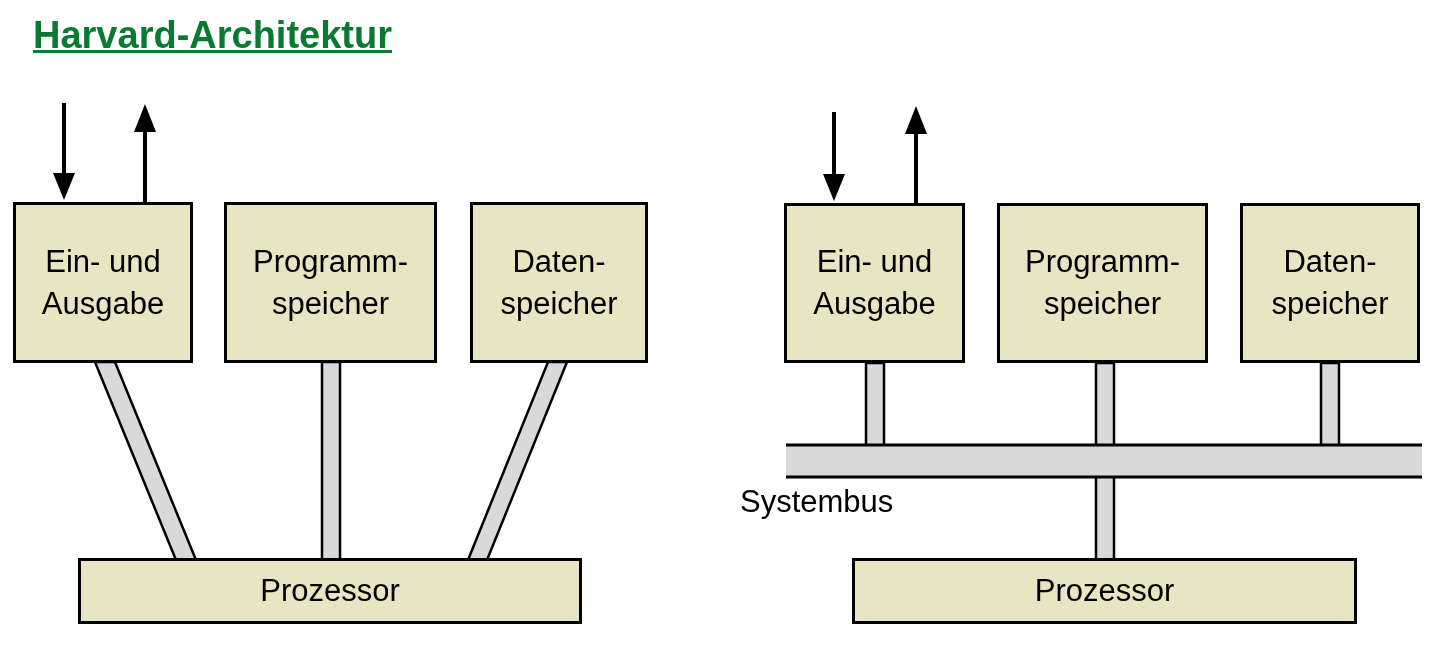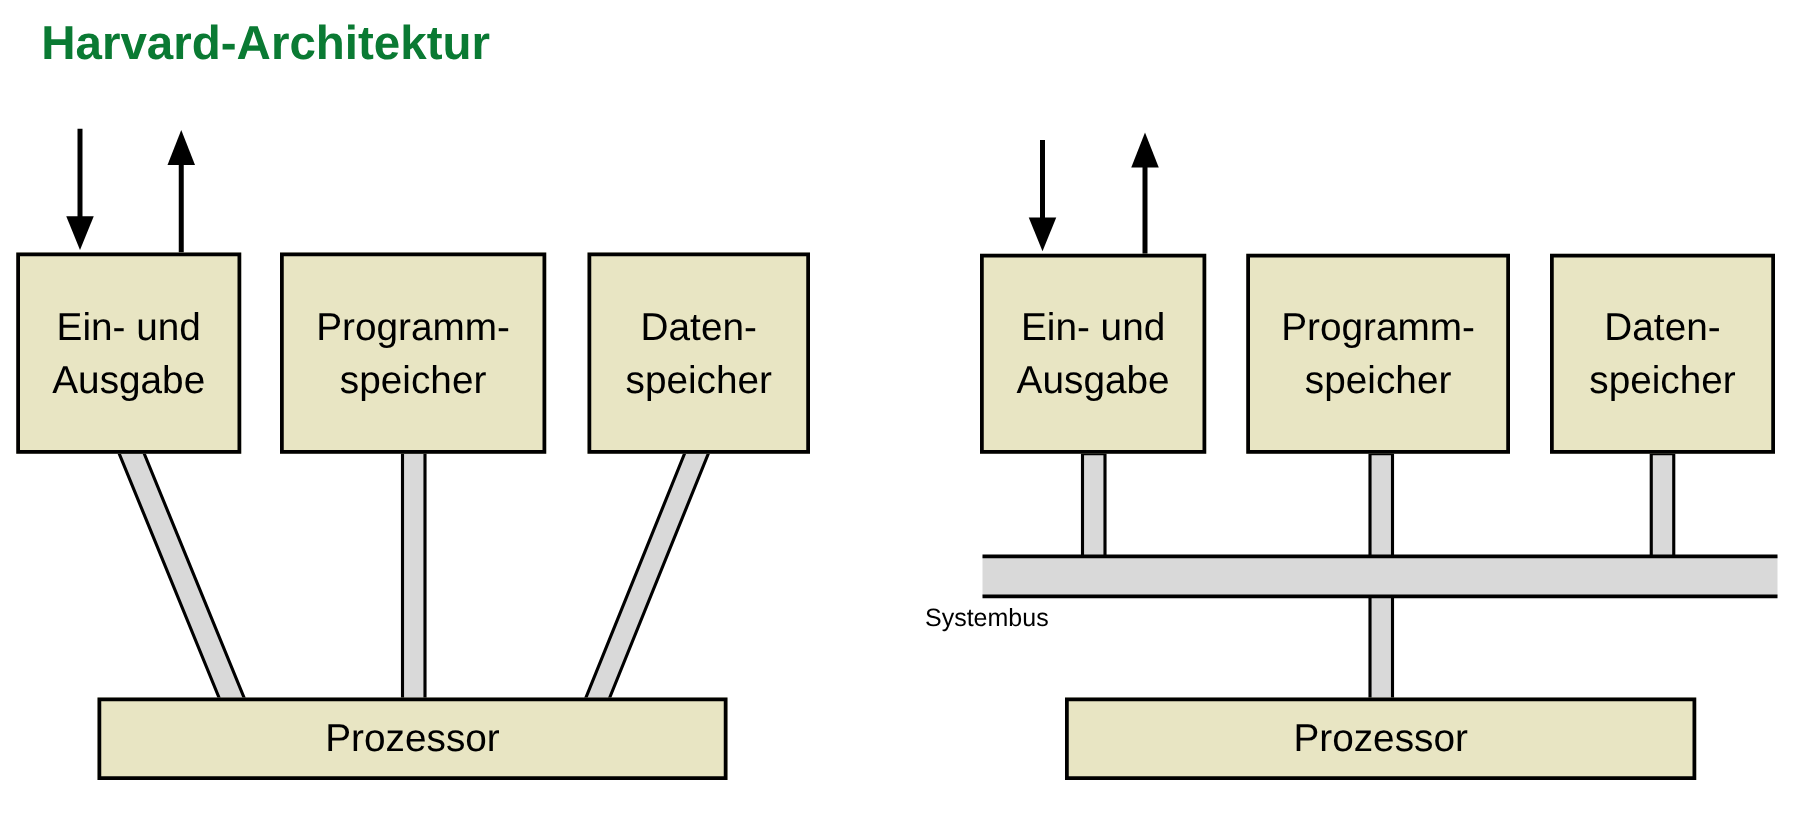--- a/index.html
+++ b/index.html
@@ -26,21 +26,21 @@
   .title{
     position:absolute;
     margin:0;
     font-size:38px;
     font-weight:bold;
     line-height:1.18;
     color:var(--green);
     white-space:pre-line;
     z-index:2;
   }
-  .title.harvard{left:33px;top:13px;}
+  .title.harvard{left:33px;top:13px;text-decoration:underline;}
   .title.princeton{left:795px;top:13px;}
   .box{
     position:absolute;
     box-sizing:border-box;
     background:var(--box-fill);
     border:3px solid var(--box-border);
     display:flex;
     align-items:center;
     justify-content:center;
     text-align:center;
@@ -56,21 +56,21 @@
   .b-l-data    {left:470px; top:202px; width:178px; height:161px;}
   .b-l-proc    {left:78px;  top:558px; width:504px; height:66px;}
   
   .b-r-io      {left:784px;  top:203px; width:181px; height:160px;}
   .b-r-program {left:997px;  top:203px; width:211px; height:160px;}
   .b-r-data    {left:1240px; top:203px; width:180px; height:160px;}
   .b-r-proc    {left:852px;  top:558px; width:505px; height:66px;}
   .bus-label{
     position:absolute;
     left:740px;top:484px;
-    font-size:20px;
+    font-size:31px;
     color:var(--text);
     z-index:2;
   }
 </style>
 </head>
 <body>
 
 <div class="canvas">
 
   <svg class="overlay" viewBox="0 0 1448 655" xmlns="http://www.w3.org/2000/svg">

